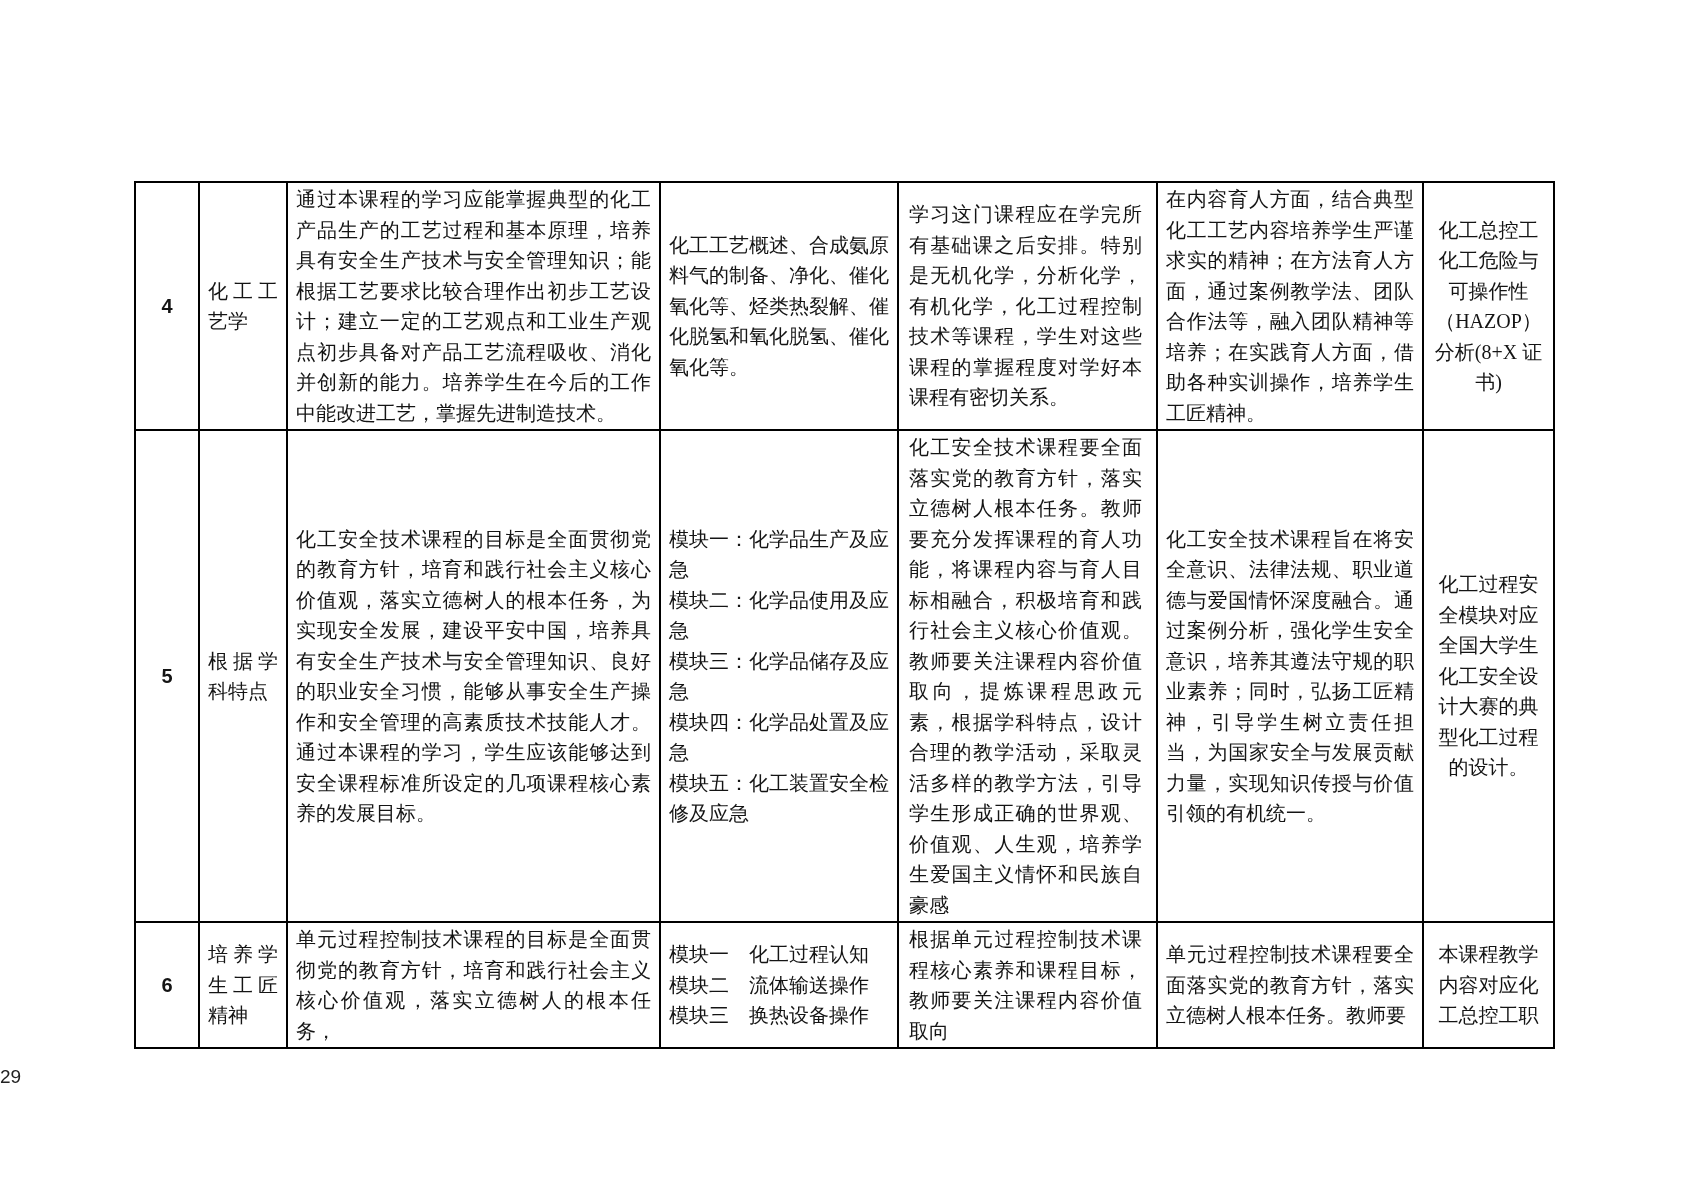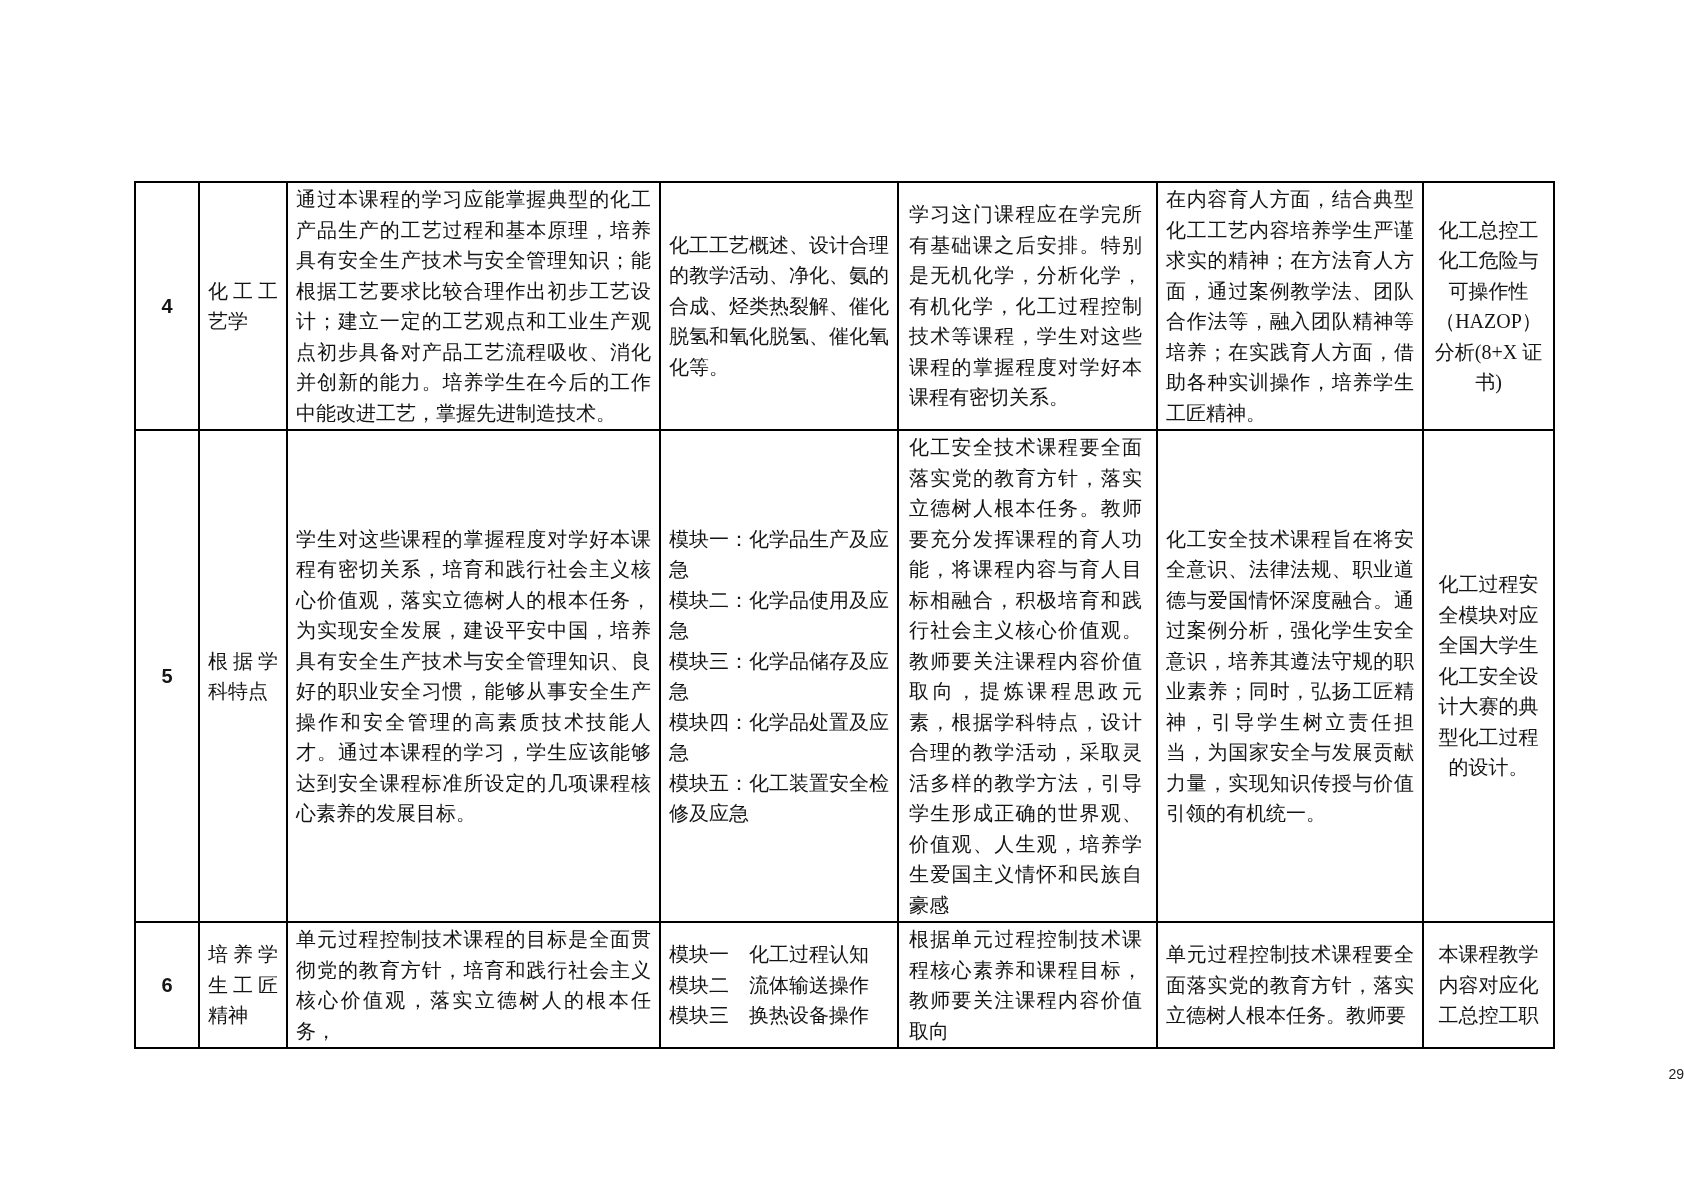--- a/index.html
+++ b/index.html
@@ -42,23 +42,23 @@
     font-size: 20px;
   }
   .just   { text-align: justify; }
   .center { text-align: center; }
   .prelines { white-space: pre-line; }
   td.pad10 { padding-left: 10px; padding-right: 14px; margin-left: 19px; }
   .page-number {
     position: absolute;
     top: 1066px; left: 0;
     width: 100%;
-    text-align: right;
+    text-align: left;
     font-family: "Liberation Sans", sans-serif;
-    font-size: 14px;
+    font-size: 19px;
     color: #222;
   }
 </style>
 </head>
 <body>
 
 <table class="doc-table">
   <colgroup>
     <col class="c-no">
       <col class="c-name">
@@ -66,30 +66,30 @@
       <col class="c-mod">
     <col class="c-impl">
       <col class="c-ideo">
       <col class="c-note">
   </colgroup>
   <tbody>
     <tr class="r-4">
       <td class="cell-no">4</td>
       <td class="just">化工工艺学</td>
       <td class="just">通过本课程的学习应能掌握典型的化工产品生产的工艺过程和基本原理，培养具有安全生产技术与安全管理知识；能根据工艺要求比较合理作出初步工艺设计；建立一定的工艺观点和工业生产观点初步具备对产品工艺流程吸收、消化并创新的能力。培养学生在今后的工作中能改进工艺，掌握先进制造技术。</td>
-      <td class="just">化工工艺概述、设计合理的教学活动、净化、氨的合成、烃类热裂解、催化脱氢和氧化脱氢、催化氧化等。</td>
+      <td class="just">化工工艺概述、合成氨原料气的制备、净化、催化氧化等、烃类热裂解、催化脱氢和氧化脱氢、催化氧化等。</td>
       <td class="just pad10">学习这门课程应在学完所有基础课之后安排。特别是无机化学，分析化学，有机化学，化工过程控制技术等课程，学生对这些课程的掌握程度对学好本课程有密切关系。</td>
       <td class="just">在内容育人方面，结合典型化工工艺内容培养学生严谨求实的精神；在方法育人方面，通过案例教学法、团队合作法等，融入团队精神等培养；在实践育人方面，借助各种实训操作，培养学生工匠精神。</td>
       <td class="center prelines">化工总控工
 化工危险与可操作性（HAZOP）分析(8+X 证书)</td>
     </tr>
     <tr class="r-5">
       <td class="cell-no">5</td>
       <td class="just">根据学科特点</td>
-      <td class="just">学生对这些课程的掌握程度对学好本课程有密切关系，培育和践行社会主义核心价值观，落实立德树人的根本任务，为实现安全发展，建设平安中国，培养具有安全生产技术与安全管理知识、良好的职业安全习惯，能够从事安全生产操作和安全管理的高素质技术技能人才。通过本课程的学习，学生应该能够达到安全课程标准所设定的几项课程核心素养的发展目标。</td>
+      <td class="just">化工安全技术课程的目标是全面贯彻党的教育方针，培育和践行社会主义核心价值观，落实立德树人的根本任务，为实现安全发展，建设平安中国，培养具有安全生产技术与安全管理知识、良好的职业安全习惯，能够从事安全生产操作和安全管理的高素质技术技能人才。通过本课程的学习，学生应该能够达到安全课程标准所设定的几项课程核心素养的发展目标。</td>
       <td class="just prelines">模块一：化学品生产及应急
 模块二：化学品使用及应急
 模块三：化学品储存及应急
 模块四：化学品处置及应急
 模块五：化工装置安全检修及应急</td>
       <td class="just pad10">化工安全技术课程要全面落实党的教育方针，落实立德树人根本任务。教师要充分发挥课程的育人功能，将课程内容与育人目标相融合，积极培育和践行社会主义核心价值观。教师要关注课程内容价值取向，提炼课程思政元素，根据学科特点，设计合理的教学活动，采取灵活多样的教学方法，引导学生形成正确的世界观、价值观、人生观，培养学生爱国主义情怀和民族自豪感</td>
       <td class="just">化工安全技术课程旨在将安全意识、法律法规、职业道德与爱国情怀深度融合。通过案例分析，强化学生安全意识，培养其遵法守规的职业素养；同时，弘扬工匠精神，引导学生树立责任担当，为国家安全与发展贡献力量，实现知识传授与价值引领的有机统一。</td>
       <td class="center">化工过程安全模块对应全国大学生化工安全设计大赛的典型化工过程的设计。</td>
     </tr>
     <tr class="r-6">

